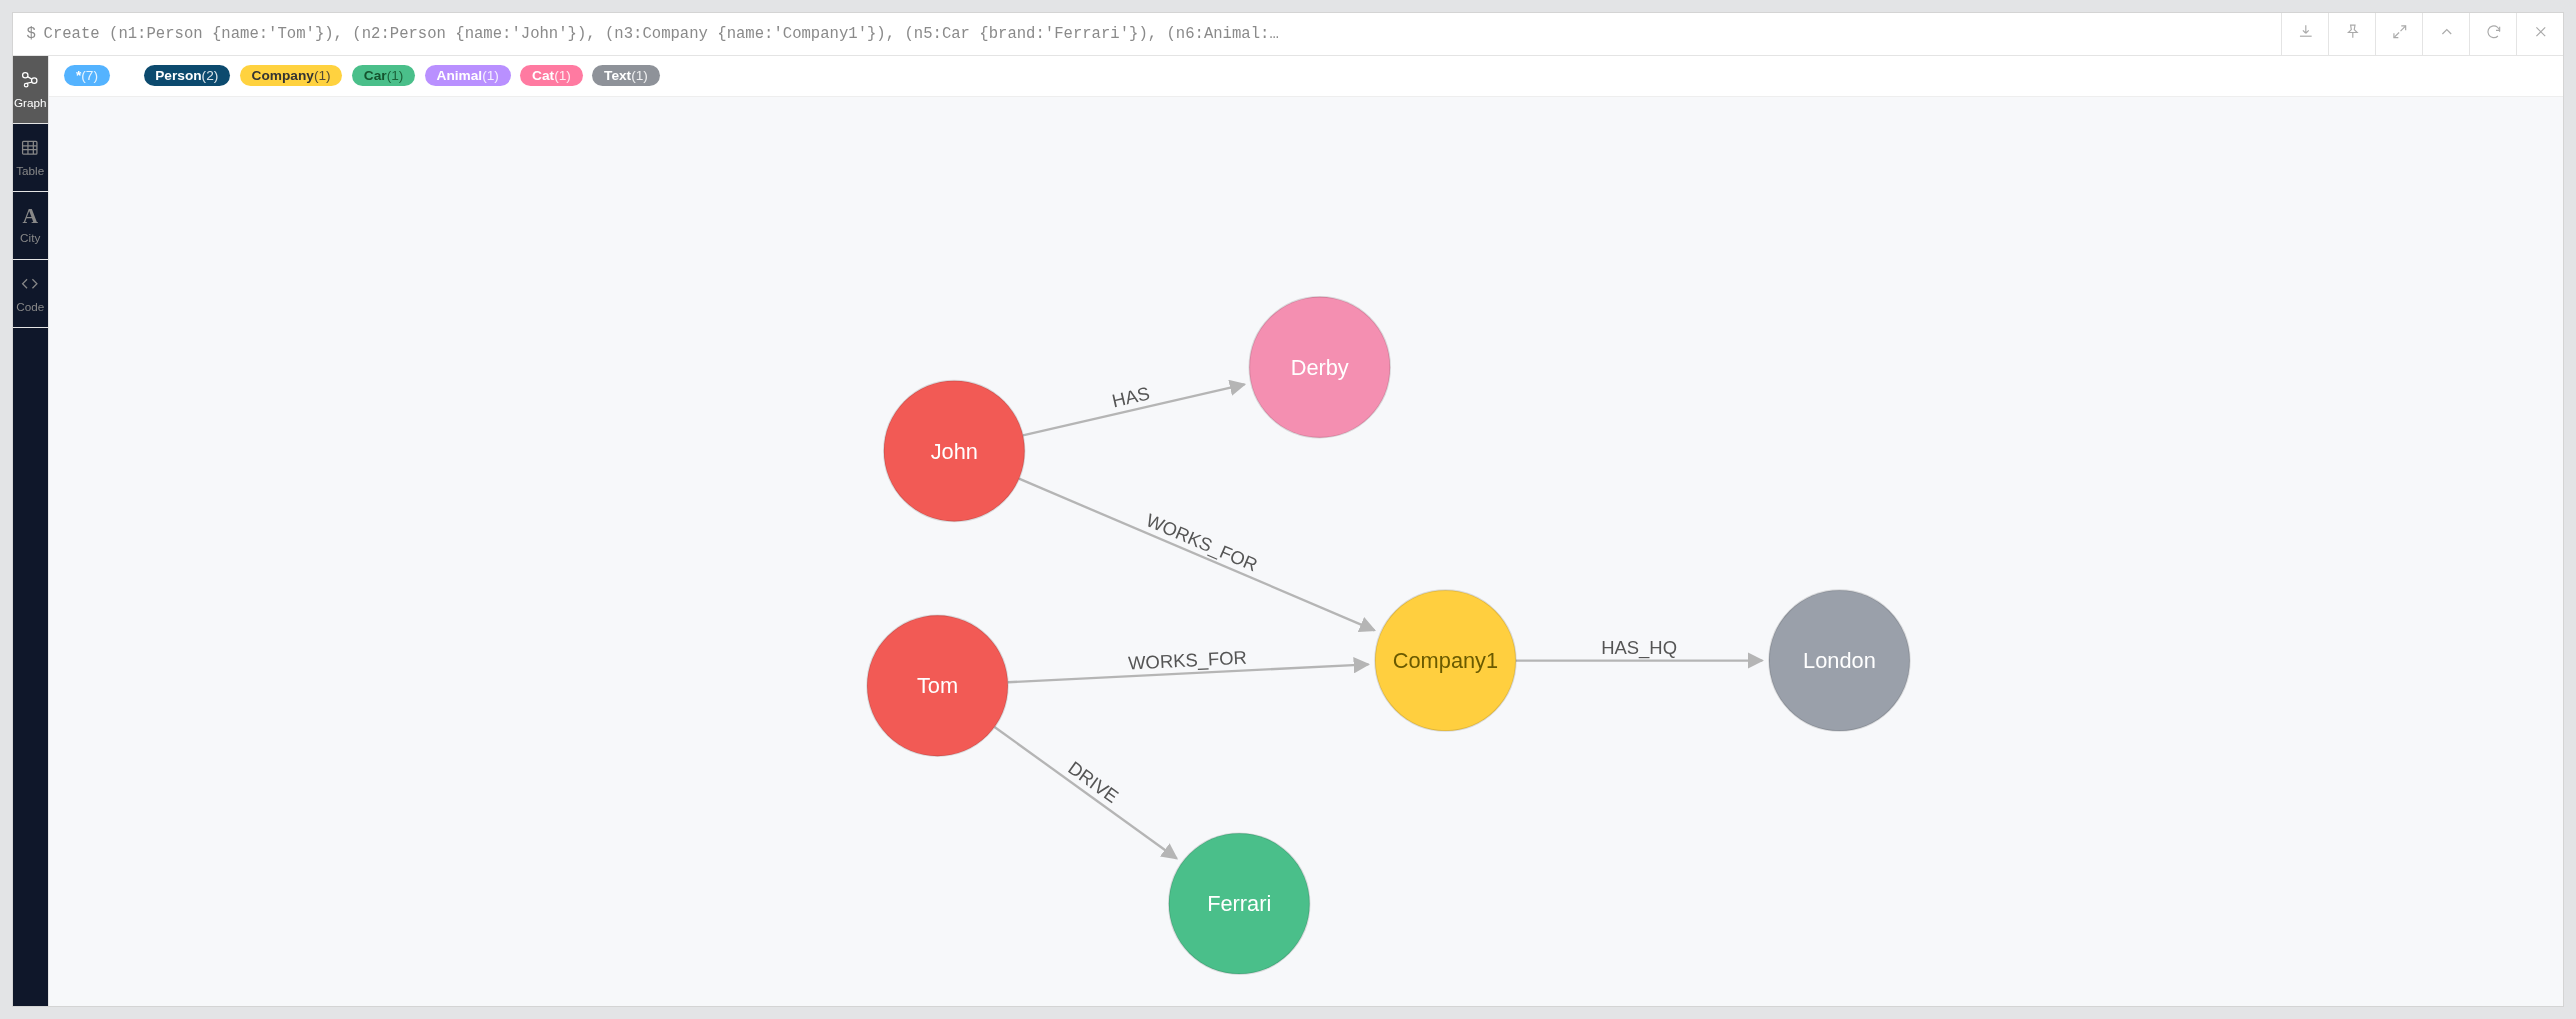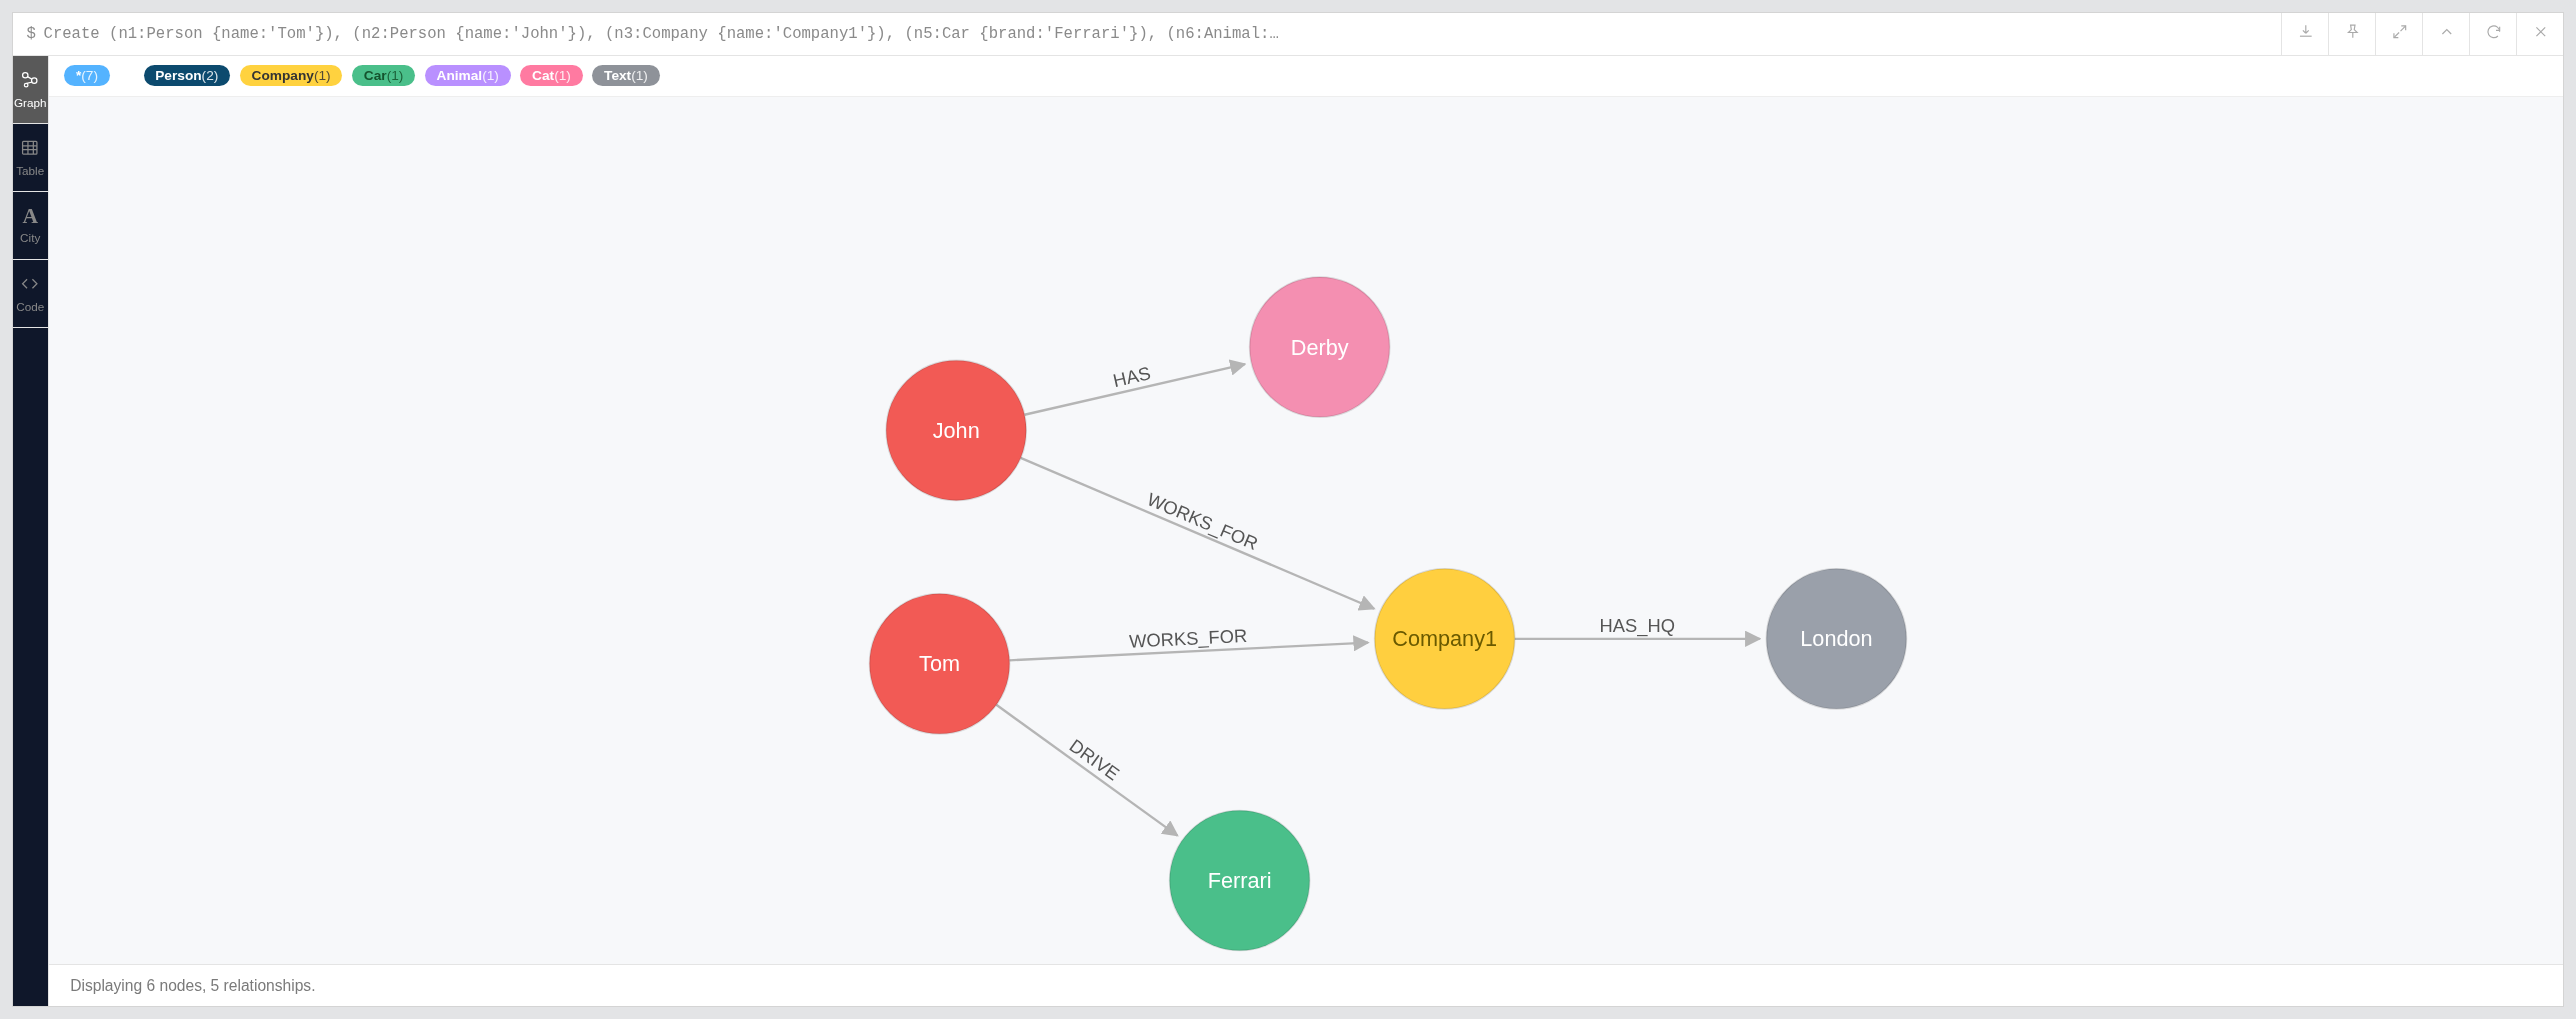--- a/index.html
+++ b/index.html
@@ -300,17 +300,16 @@
                 <circle cx="1068" cy="325" r="42" fill="#9aa0aa" stroke="rgba(0,0,0,0.12)" stroke-width="1"></circle>
                 <text x="1068" y="325" class="node-label">London</text>
               </g>
               <g>
                 <circle cx="710" cy="470" r="42" fill="#4abf8a" stroke="rgba(0,0,0,0.12)" stroke-width="1"></circle>
                 <text x="710" y="470" class="node-label">Ferrari</text>
               </g>
             </g>
         </svg>
       </div>
-      <div class="status-row">Displaying 6 nodes, 5 relationships.</div>
     </div>
   </div>
 </div>
 
 
 </body></html>

